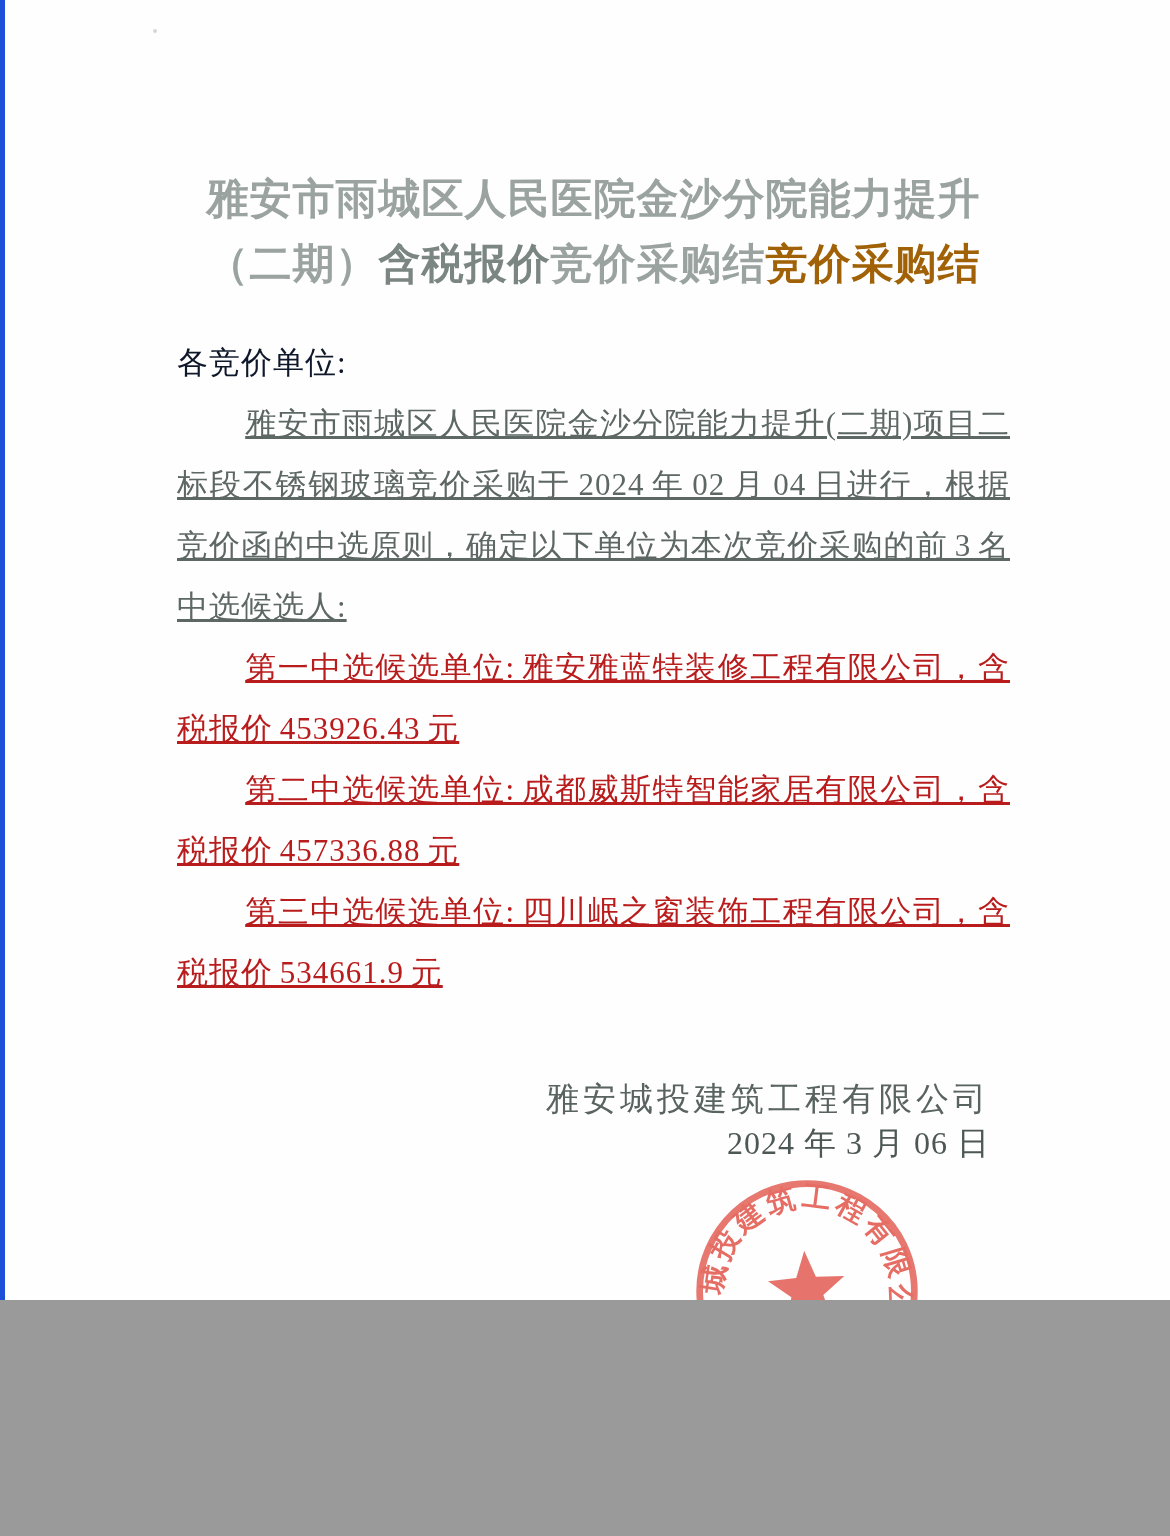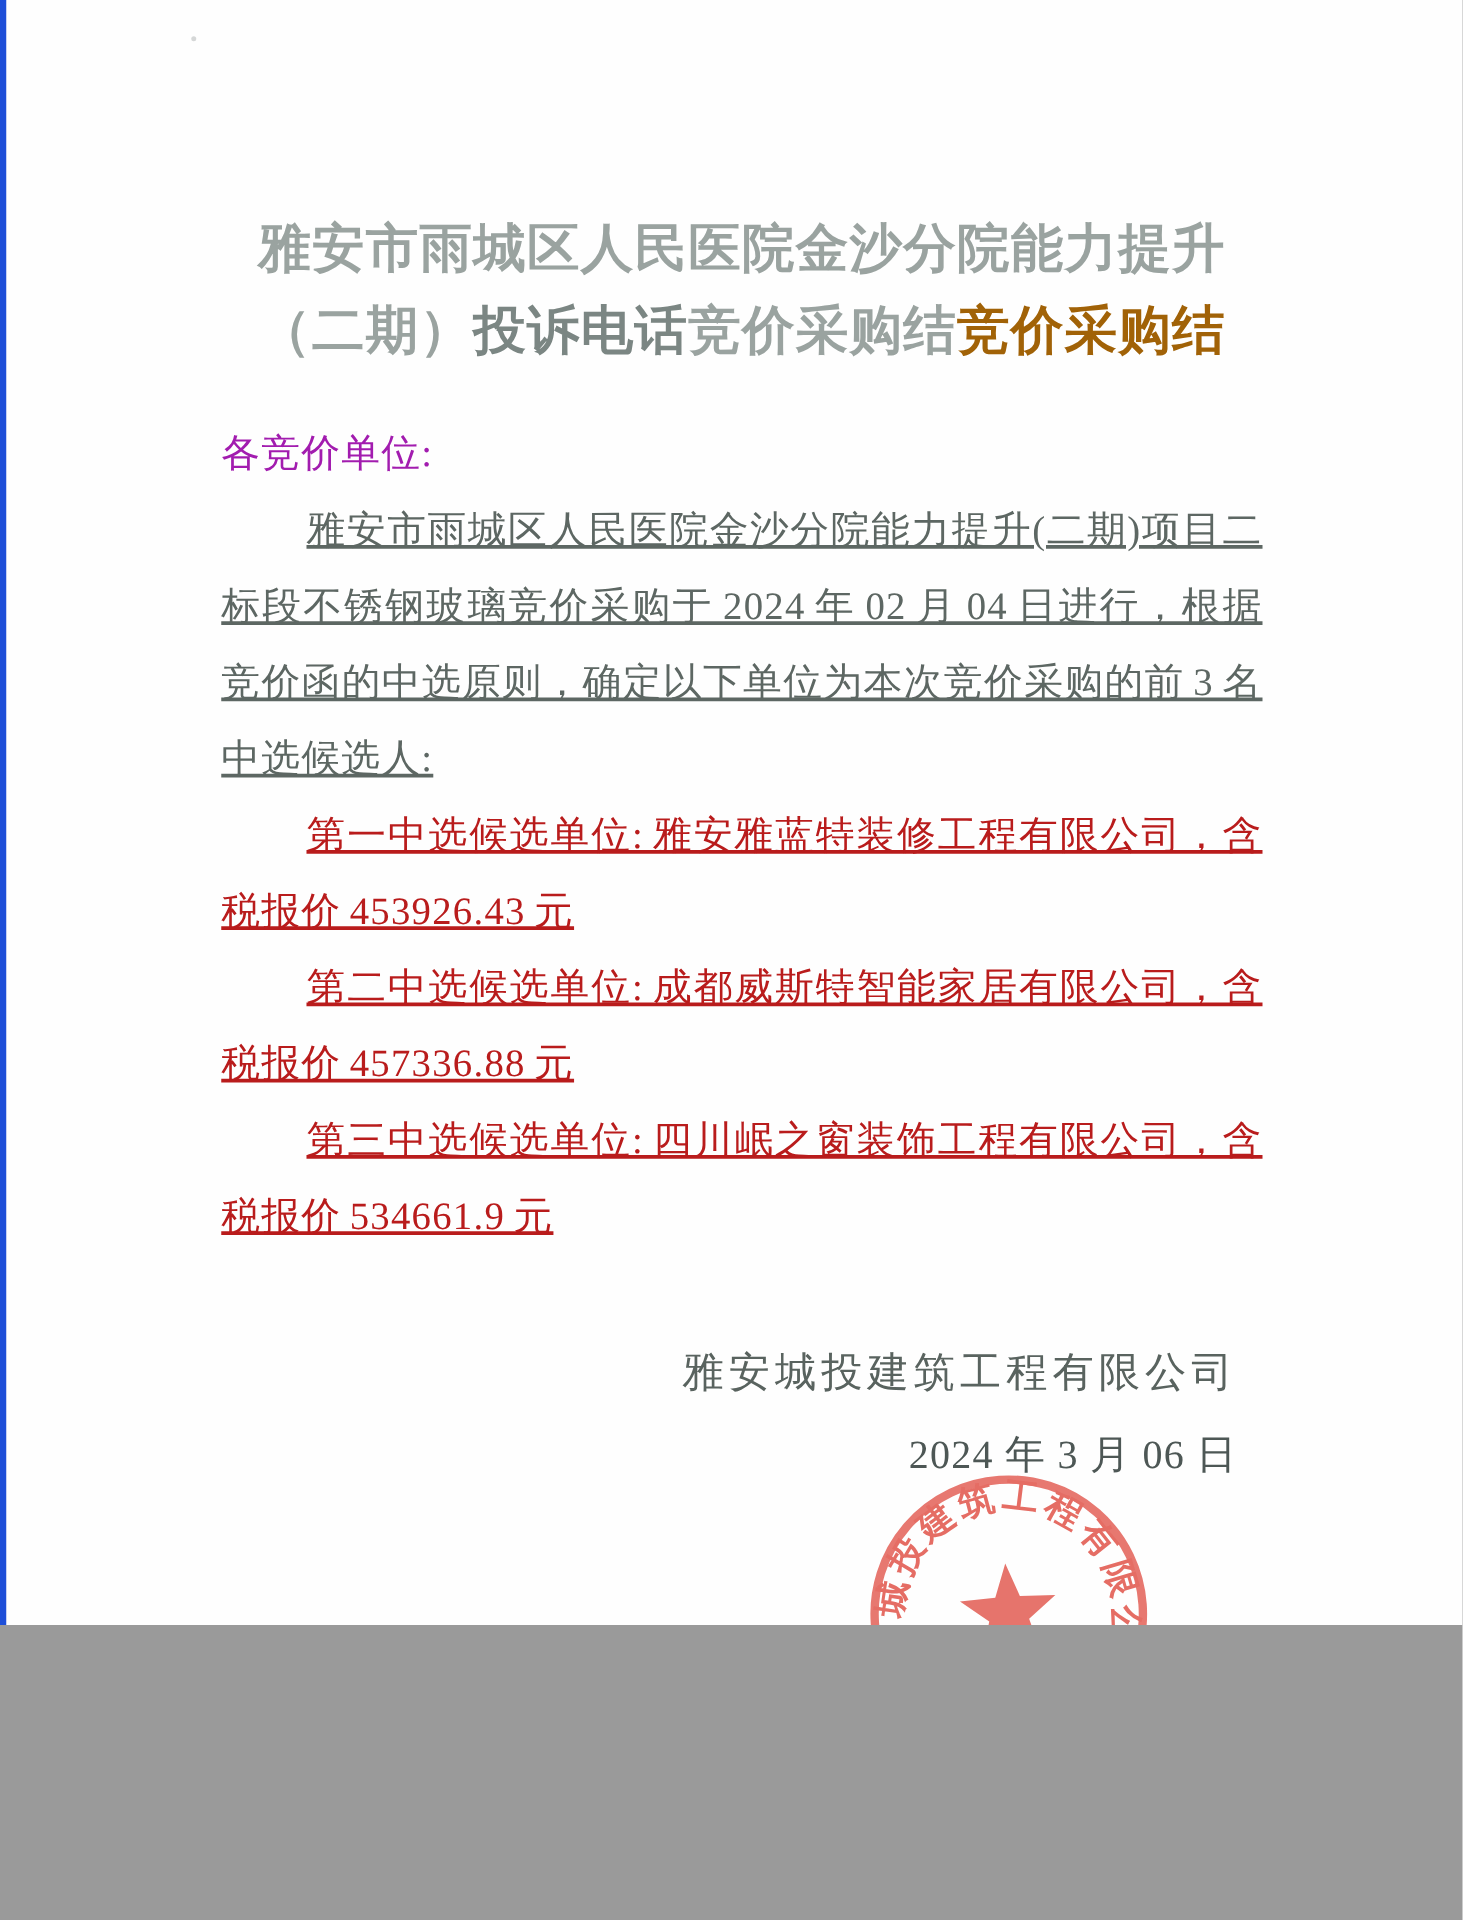--- a/index.html
+++ b/index.html
@@ -26,21 +26,21 @@
   }
   .t-line{display:block;}
   .t-light{color:#9aa3a0;}
   .t-mid  {color:#7b8683;}
   .t-dark {color:#a16207;}
 
   
   .salutation{
     margin:36px 0 0 0;
     font-size:31px;line-height:61px;
-    color:#a21caf;letter-spacing:1px;
+    color:#0f172a;letter-spacing:1px;
   }
   .para{
     margin:0;
     font-size:31px;line-height:61px;
     color:#5d6763;
     letter-spacing:1px;
     word-spacing:-2px;
     text-align:justify;
     text-align-last:left;
     text-indent:2.2em;
@@ -54,21 +54,20 @@
     padding-right:20px;
     text-align:right;
     position:relative;
     z-index:2;
   }
   .sig-company{
     font-size:33px;line-height:44px;
     letter-spacing:4px;color:#59635f;
   }
   .sig-date{
-    margin-top:20px;
     font-size:32px;line-height:44px;
     letter-spacing:1px;color:#4d5755;
   }
 
   
   .seal{
     position:absolute;
     left:687px;top:1176px;
     width:230px;height:230px;
     transform:rotate(-4deg);
@@ -96,21 +95,21 @@
 
 <div class="page">
   <div class="speck s1"></div>
   <div class="speck s2"></div>
   <div class="speck s3"></div>
 
   <div class="content">
 
     <h1 class="doc-title">
       <span class="t-line"><span class="t-light">雅安市雨城区人民医院金沙分院能力提升</span></span>
-      <span class="t-line"><span class="t-light">（二期）</span><span class="t-mid">投诉电话</span><span class="t-light">竞价采购结</span><span class="t-dark">竞价采购结</span></span>
+      <span class="t-line"><span class="t-light">（二期）</span><span class="t-mid">含税报价</span><span class="t-light">竞价采购结</span><span class="t-dark">竞价采购结</span></span>
     </h1>
 
     <p class="salutation">各竞价单位:</p>
 
     <p class="para">雅安市雨城区人民医院金沙分院能力提升(二期)项目二标段不锈钢玻璃竞价采购于 2024 年 02 月 04 日进行，根据竞价函的中选原则，确定以下单位为本次竞价采购的前 3 名中选候选人:</p>
 
     <p class="para faded">第一中选候选单位: 雅安雅蓝特装修工程有限公司，含税报价 453926.43 元</p>
 
     <p class="para faded">第二中选候选单位: 成都威斯特智能家居有限公司，含税报价 457336.88 元</p>
 

